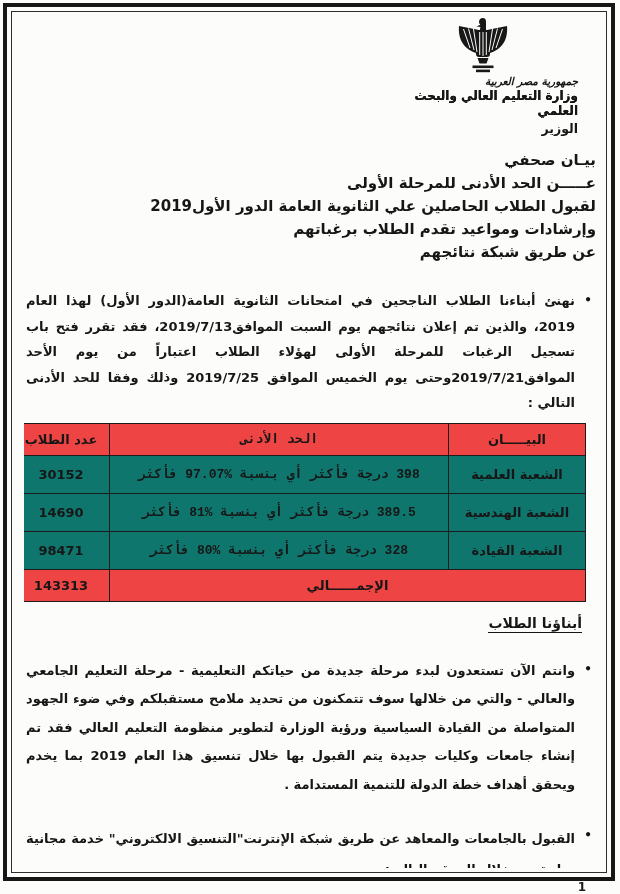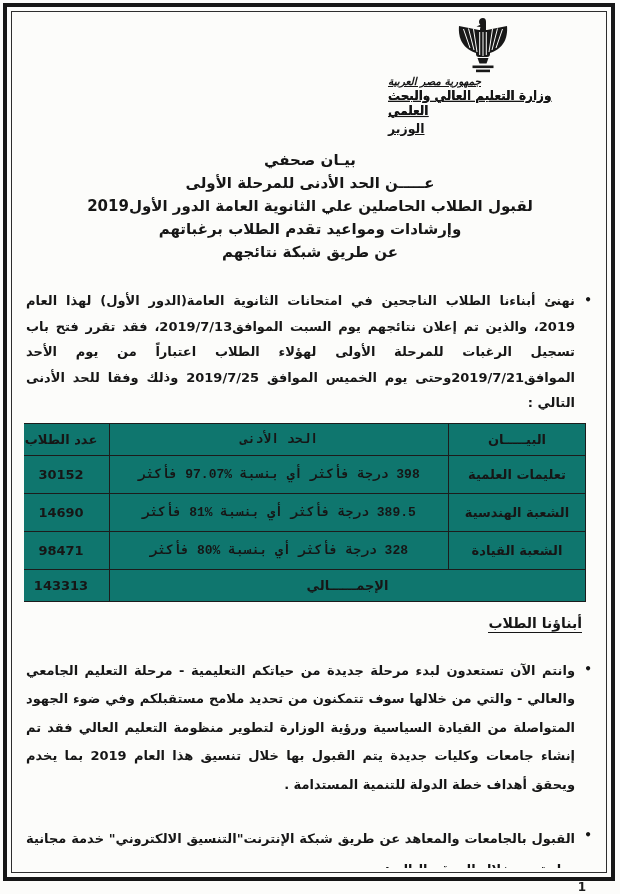--- a/index.html
+++ b/index.html
@@ -3,41 +3,41 @@
 <meta charset="utf-8">
 <style>
   html,body{margin:0;padding:0;background:#e8e8e6;}
   body{width:620px;font-family:"DejaVu Sans",sans-serif;}
   .page{position:relative;width:620px;height:894px;background:#fcfcfa;color:#161616;overflow:hidden;}
   .border-outer{position:absolute;left:3px;top:3px;right:5px;bottom:13px;border:4px solid #161616;pointer-events:none;}
   .border-inner{position:absolute;left:11px;top:11px;right:13px;bottom:21px;border:1px solid #2e2e2e;pointer-events:none;}
   .content{position:absolute;left:24px;right:24px;top:15px;bottom:26px;direction:rtl;overflow:hidden;}
 
   
-  .gov-header{width:190px;margin-right:18px;text-align:left;text-decoration:underline;}
+  .gov-header{width:190px;margin-right:18px;text-align:right;}
   .emblem{display:block;margin:2px auto 1px;}
   .country{font-family:"DejaVu Serif",serif;font-style:italic;font-weight:bold;font-size:10.5px;letter-spacing:-0.3px;}
   .ministry{font-weight:900;font-size:12px;letter-spacing:-0.6px;margin-top:2px;text-shadow:0 0 0.6px #000;transform:scaleY(1.08);}
   .minister{font-weight:bold;font-size:12.5px;margin-top:4px;}
 
   
-  .title-block{text-align:center;font-weight:bold;font-size:15px;line-height:23px;margin-top:13px;}
+  .title-block{text-align:right;font-weight:bold;font-size:15px;line-height:23px;margin-top:13px;}
 
   
   .bullet-row{display:flex;margin-top:24px;padding:0 4px 0 2px;}
   .bullet{flex:0 0 17px;font-size:12px;font-weight:bold;line-height:25px;}
   .bullet-row p{flex:1;margin:0;font-size:13px;font-weight:bold;text-align:justify;line-height:25.5px;}
   .para2 p{line-height:28.5px;}
   .para3 p{line-height:31px;}
 
   
   .score-table{border-collapse:collapse;width:546px;margin:7px 10px 0;table-layout:fixed;}
   .score-table td{border:1.5px solid #1c1c1c;text-align:center;vertical-align:middle;
     font-weight:bold;font-size:13px;padding:2px 4px;}
-  .score-table .head td,.score-table .total td{background:#0f766e;}
+  .score-table .head td,.score-table .total td{background:#ef4444;}
   .col-cat{width:128px;}
   .col-min{width:330px;font-family:Liberation Mono, monospace;}
   .col-num{width:88px;font-size:13.5px;}
   .score-table .head td{height:27px;}
   .score-table .data td{height:33px;background:#0f766e;}
   .score-table .total td{height:27px;}
 
   
   .sec-head{width:fit-content;font-weight:bold;font-size:14px;border-bottom:1.6px solid #161616;
     padding-bottom:1px;margin:13px 14px 0 0;}
@@ -97,21 +97,21 @@
     </div>
 
     <table class="score-table">
       <tbody>
         <tr class="head">
           <td class="col-cat">البيـــــان</td>
           <td class="col-min">الحد الأدنى</td>
           <td class="col-num">عدد الطلاب</td>
         </tr>
         <tr class="data">
-          <td class="col-cat">تعليمات العلمية</td>
+          <td class="col-cat">الشعبة العلمية</td>
           <td class="col-min">398 درجة فأكثر أي بنسبة %97.07 فأكثر</td>
           <td class="col-num">30152</td>
         </tr>
         <tr class="data">
           <td class="col-cat">الشعبة الهندسية</td>
           <td class="col-min">389.5 درجة فأكثر أي بنسبة %81 فأكثر</td>
           <td class="col-num">14690</td>
         </tr>
         <tr class="data">
           <td class="col-cat">الشعبة القيادة</td>

